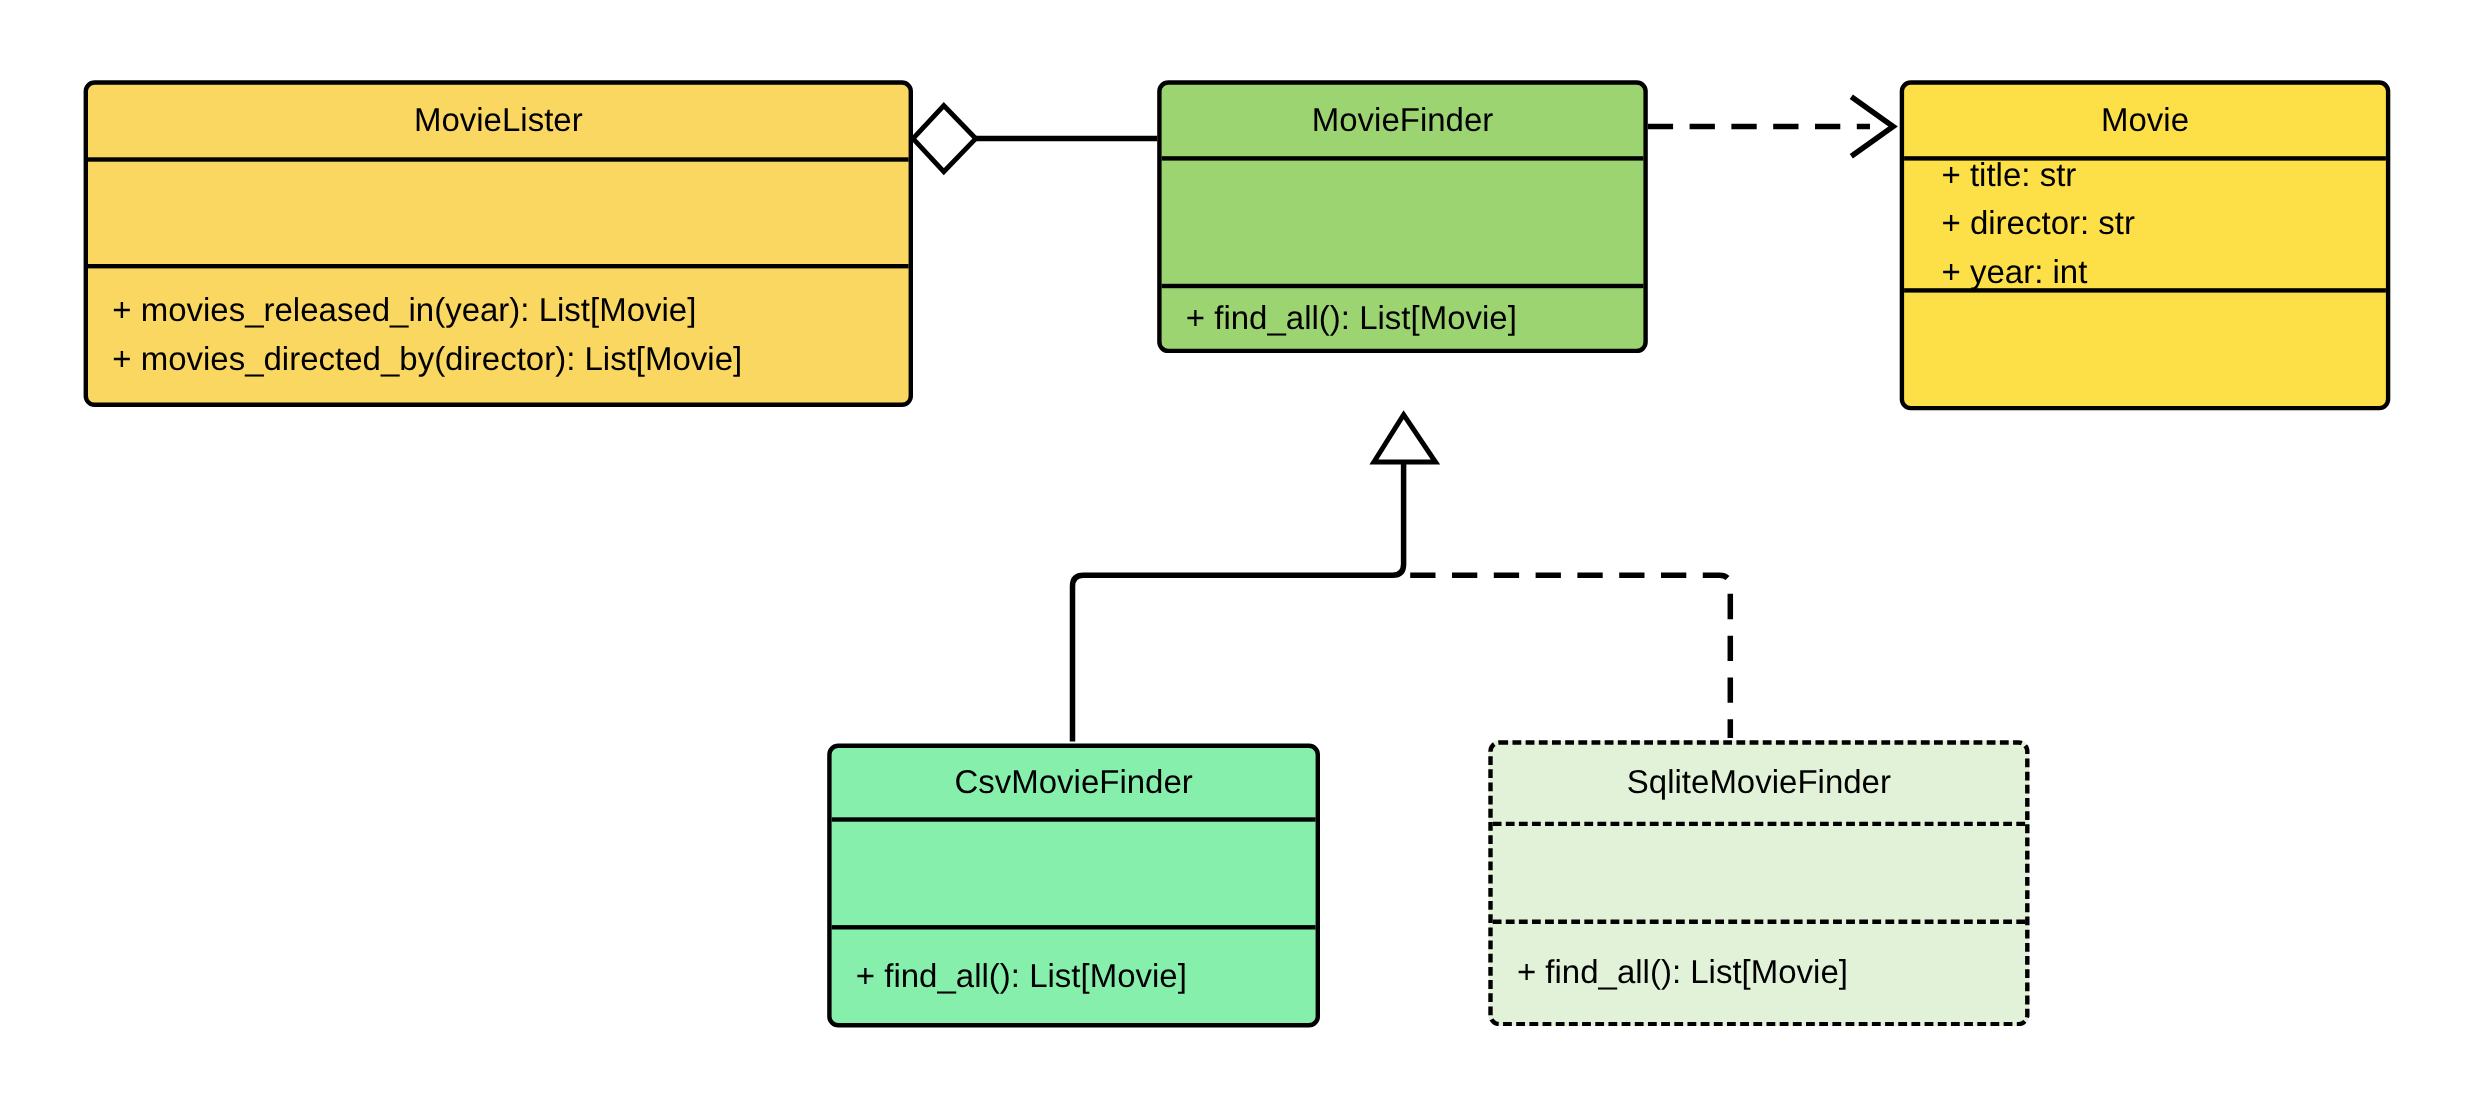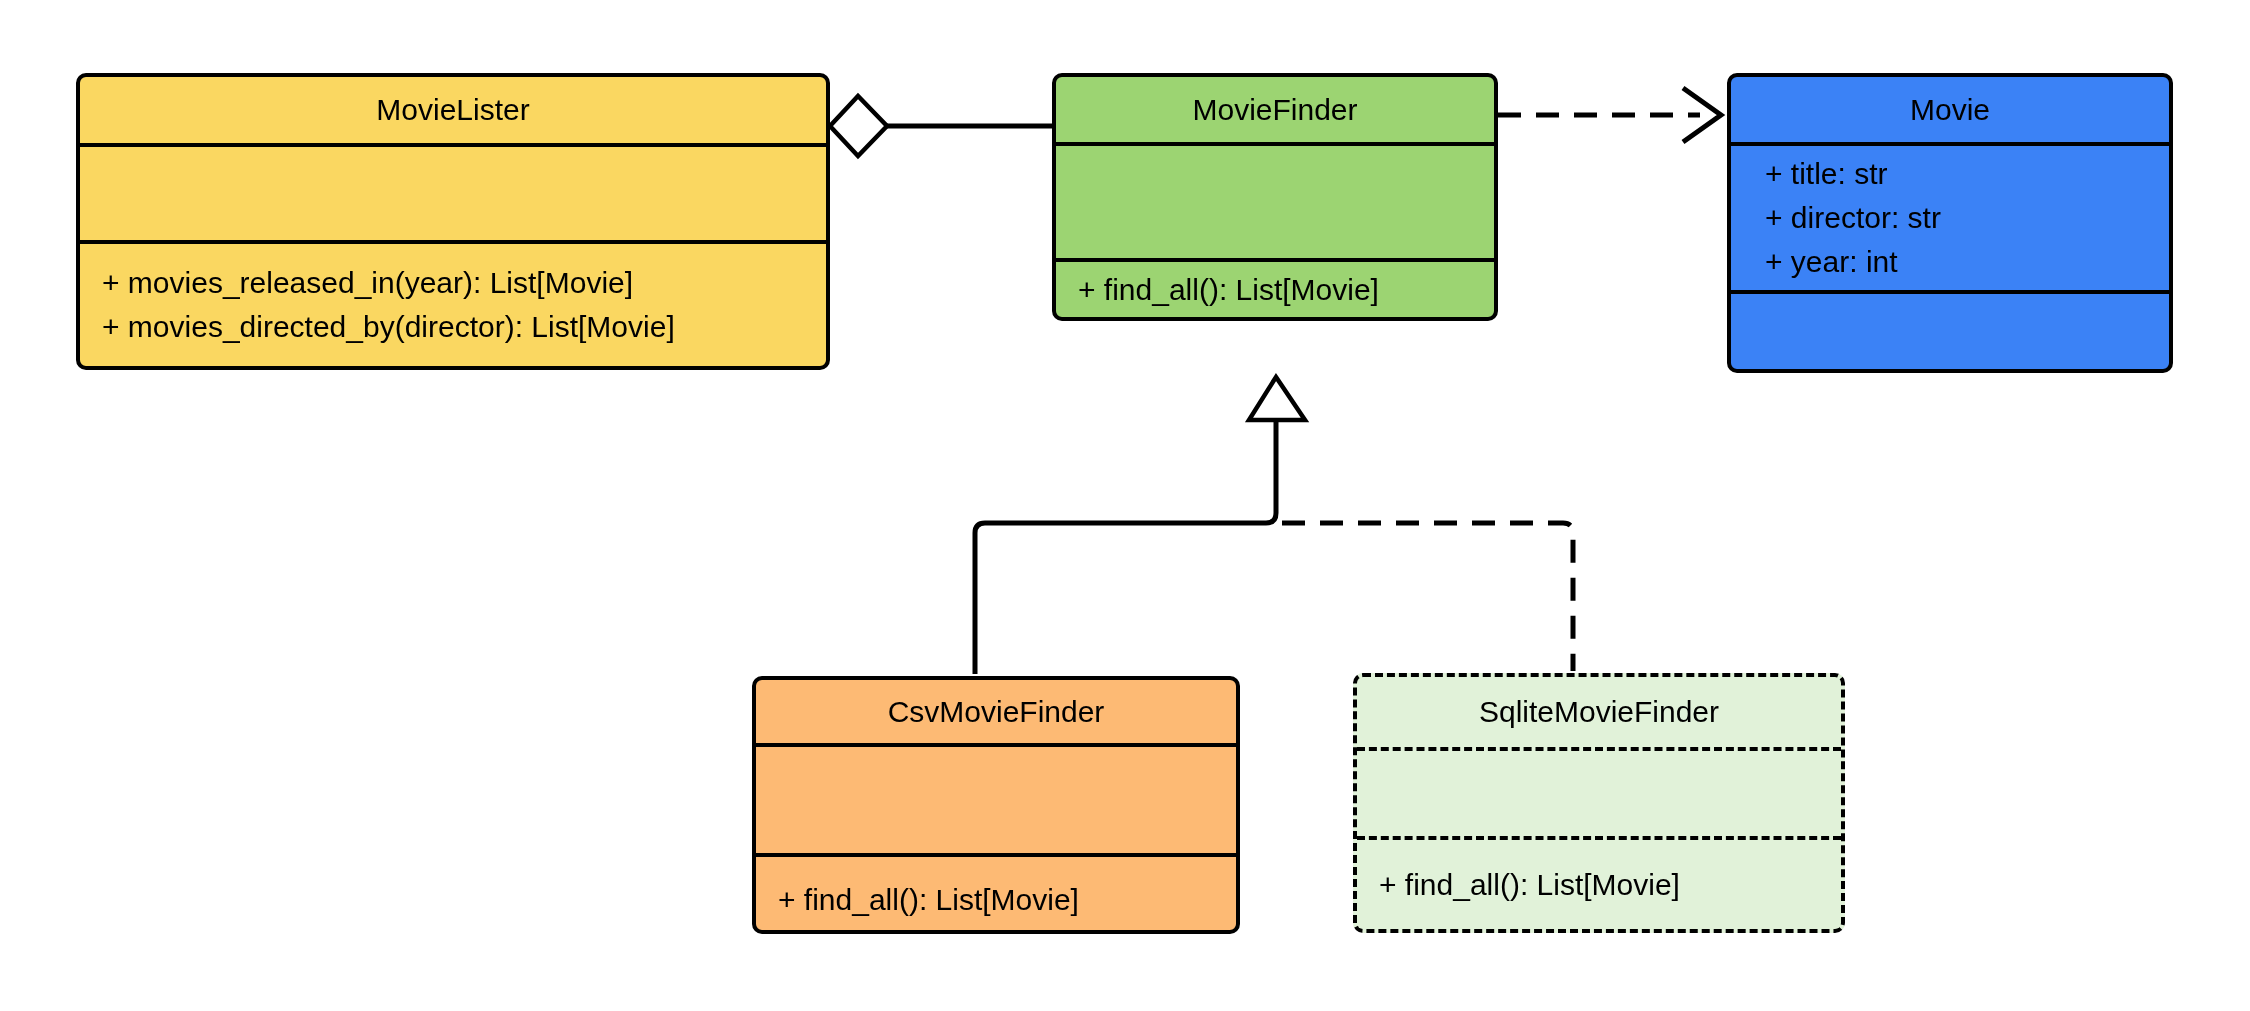--- a/index.html
+++ b/index.html
@@ -58,25 +58,25 @@
 
   
   #movie-lister   { left: 76px;   top: 73px;  width: 754px; height: 297px; background: #FAD761; }
   #movie-lister .title { height: 66px; }
   #movie-lister .attrs { height: 97px; }
 
   #movie-finder   { left: 1052px; top: 73px;  width: 446px; height: 248px; background: #9CD472; }
   #movie-finder .title { height: 65px; }
   #movie-finder .attrs { height: 116px; }
 
-  #movie          { left: 1727px; top: 73px;  width: 446px; height: 300px; background: #3b82f6; }
+  #movie          { left: 1727px; top: 73px;  width: 446px; height: 300px; background: #fde047; }
   #movie .title { height: 65px; }
-  #movie .attrs { height: 148px; padding-left: 34px; }
+  #movie .attrs { height: 120px; padding-left: 34px; }
 
-  #csv-movie-finder    { left: 752px;  top: 676px; width: 488px; height: 258px; background: #fdba74; gap: 12px; }
+  #csv-movie-finder    { left: 752px;  top: 676px; width: 448px; height: 258px; background: #86efac; }
   #csv-movie-finder .title { height: 63px; }
   #csv-movie-finder .attrs { height: 98px; }
 
   #sqlite-movie-finder { left: 1353px; top: 673px; width: 492px; height: 260px; background: #E1F2D9; border-style: dashed; }
   #sqlite-movie-finder .title { height: 70px; border-bottom-style: dashed; }
   #sqlite-movie-finder .attrs { height: 89px; border-bottom-style: dashed; }
 
   #connector-layer {
     position: absolute;
     left: 0;

